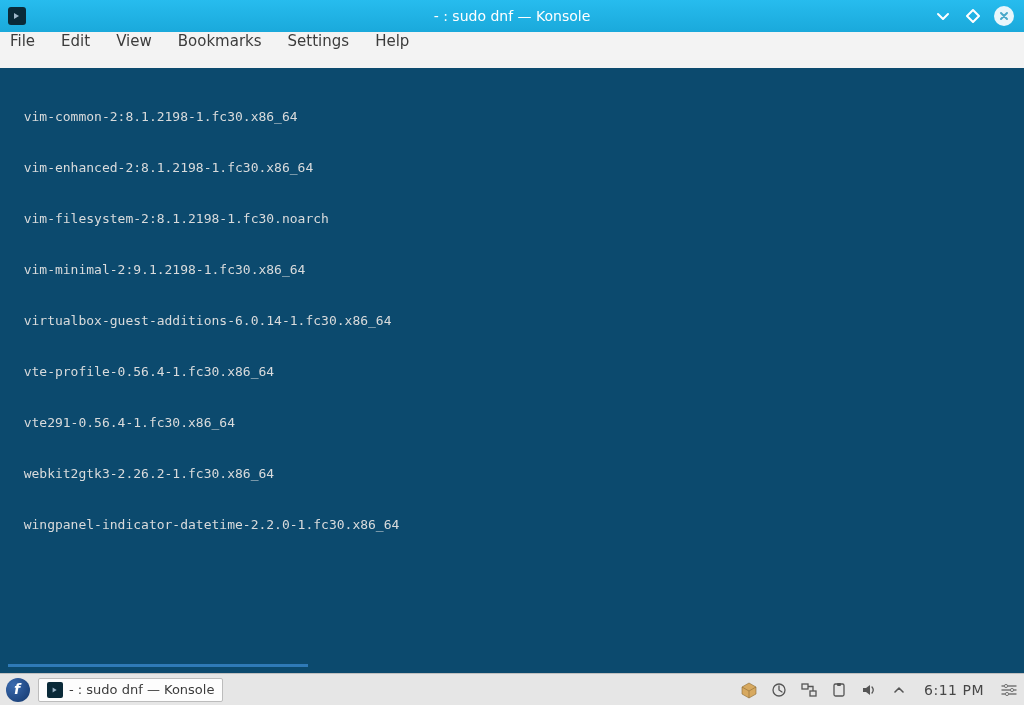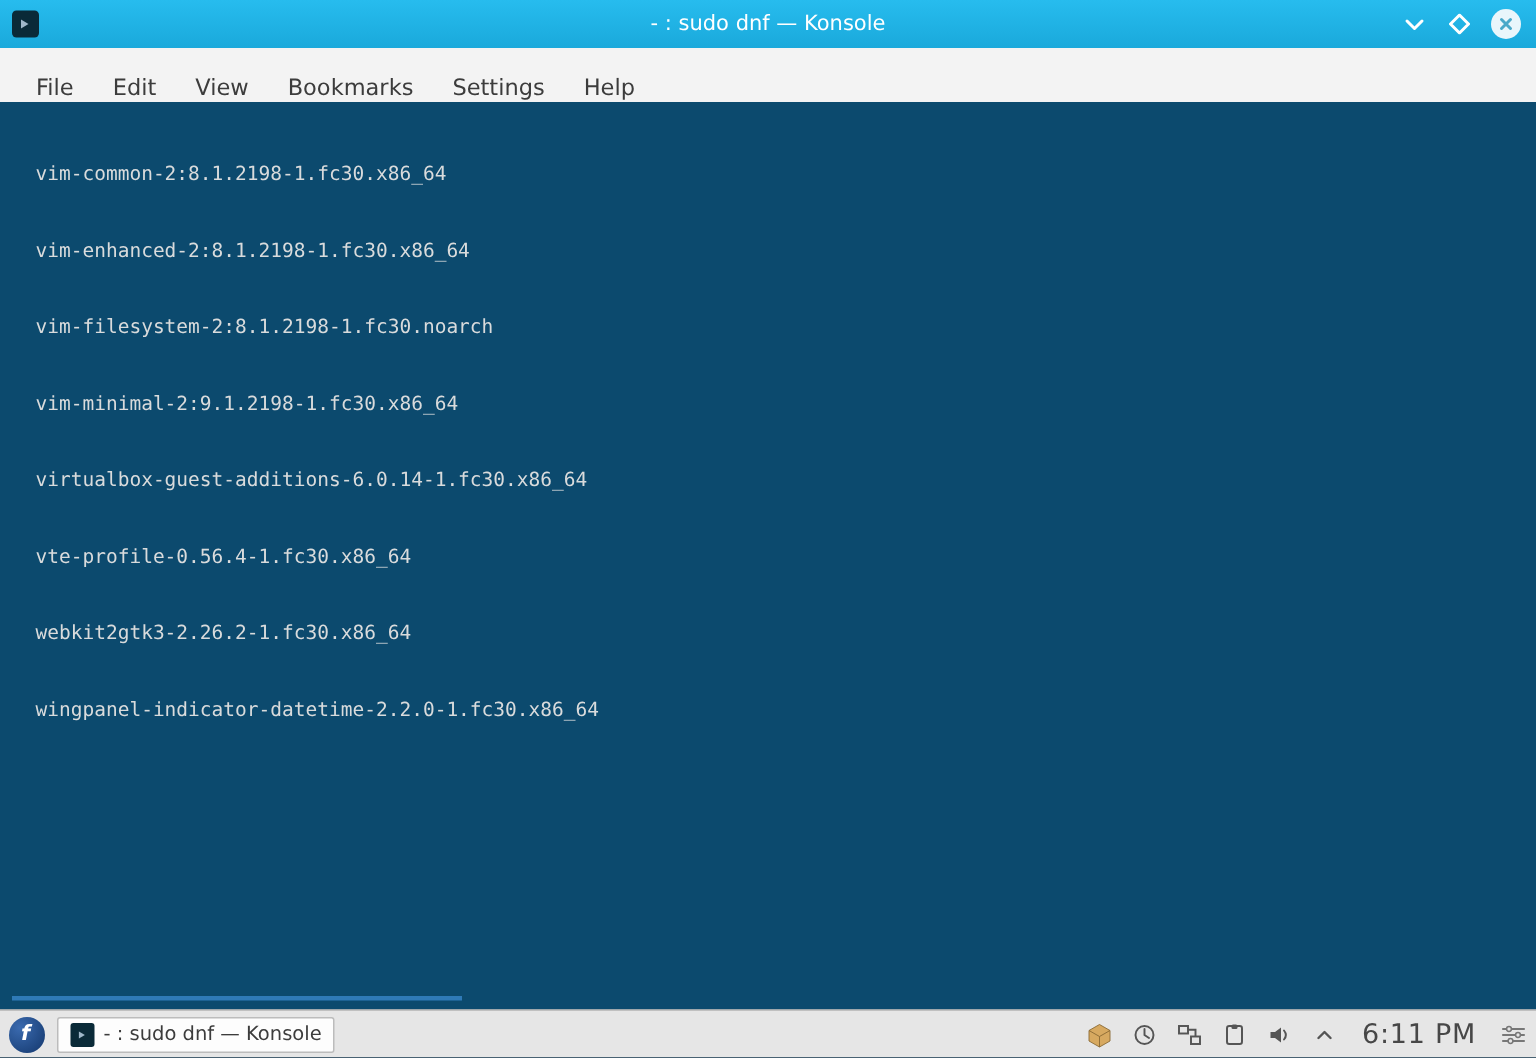--- a/index.html
+++ b/index.html
@@ -56,22 +56,21 @@
     border-radius: 3px;
     display:flex; align-items:center; justify-content:center;
   }
 
   
   .menubar {
     height: 52px;
     background: #f3f3f3;
     border-bottom: 1px solid #c9c9c9;
     display: flex;
-    align-items: center;
-    padding: 0 24px;
+    padding: 0 10px;
     gap: 26px;
     font-size: 15px;
     color: #3c3c3c;
   }
   .menubar span { cursor: default; }
 
   
   .terminal-wrap {
     position: absolute;
     top: 68px; left: 0; right: 0; bottom: 32px;
@@ -135,21 +134,21 @@
     display:flex; align-items:center; justify-content:center;
   }
   .tray {
     margin-left: auto;
     display:flex;
     align-items:center;
     gap: 12px;
     color:#4a4a4a;
   }
   .tray .icon { width:18px; height:18px; display:flex; align-items:center; justify-content:center; }
-  .clock { font-size: 18px; color:#474747; letter-spacing:0.5px; padding: 0 4px; }
+  .clock { font-size: 14px; color:#474747; letter-spacing:0.5px; padding: 0 4px; }
   .overflow { width:18px; display:flex; align-items:center; justify-content:center; }
 </style>
 </head>
 <body>
 
 <div class="titlebar">
   <div class="left-group">
     <div class="app-chip">
       <svg width="10" height="10" viewBox="0 0 10 10">
           <path d="M2 2 L7 5 L2 8 Z" fill="#9fb7c9"></path>
@@ -186,20 +185,21 @@
 </div>
 
 <div class="terminal-wrap">
   <div class="terminal">
     <span class="line">  <span>vim-common-2:8.1.2198-1.fc30.x86_64</span></span>
     <span class="line">  <span>vim-enhanced-2:8.1.2198-1.fc30.x86_64</span></span>
     <span class="line">  <span>vim-filesystem-2:8.1.2198-1.fc30.noarch</span></span>
     <span class="line">  <span>vim-minimal-2:9.1.2198-1.fc30.x86_64</span></span>
     <span class="line">  <span>virtualbox-guest-additions-6.0.14-1.fc30.x86_64</span></span>
     <span class="line">  <span>vte-profile-0.56.4-1.fc30.x86_64</span></span>
+    <span class="line">  <span>vte291-0.56.4-1.fc30.x86_64</span></span>
     <span class="line">  <span>webkit2gtk3-2.26.2-1.fc30.x86_64</span></span>
     <span class="line">  <span>wingpanel-indicator-datetime-2.2.0-1.fc30.x86_64</span></span>
     
     
     
     
     
     
     
     

